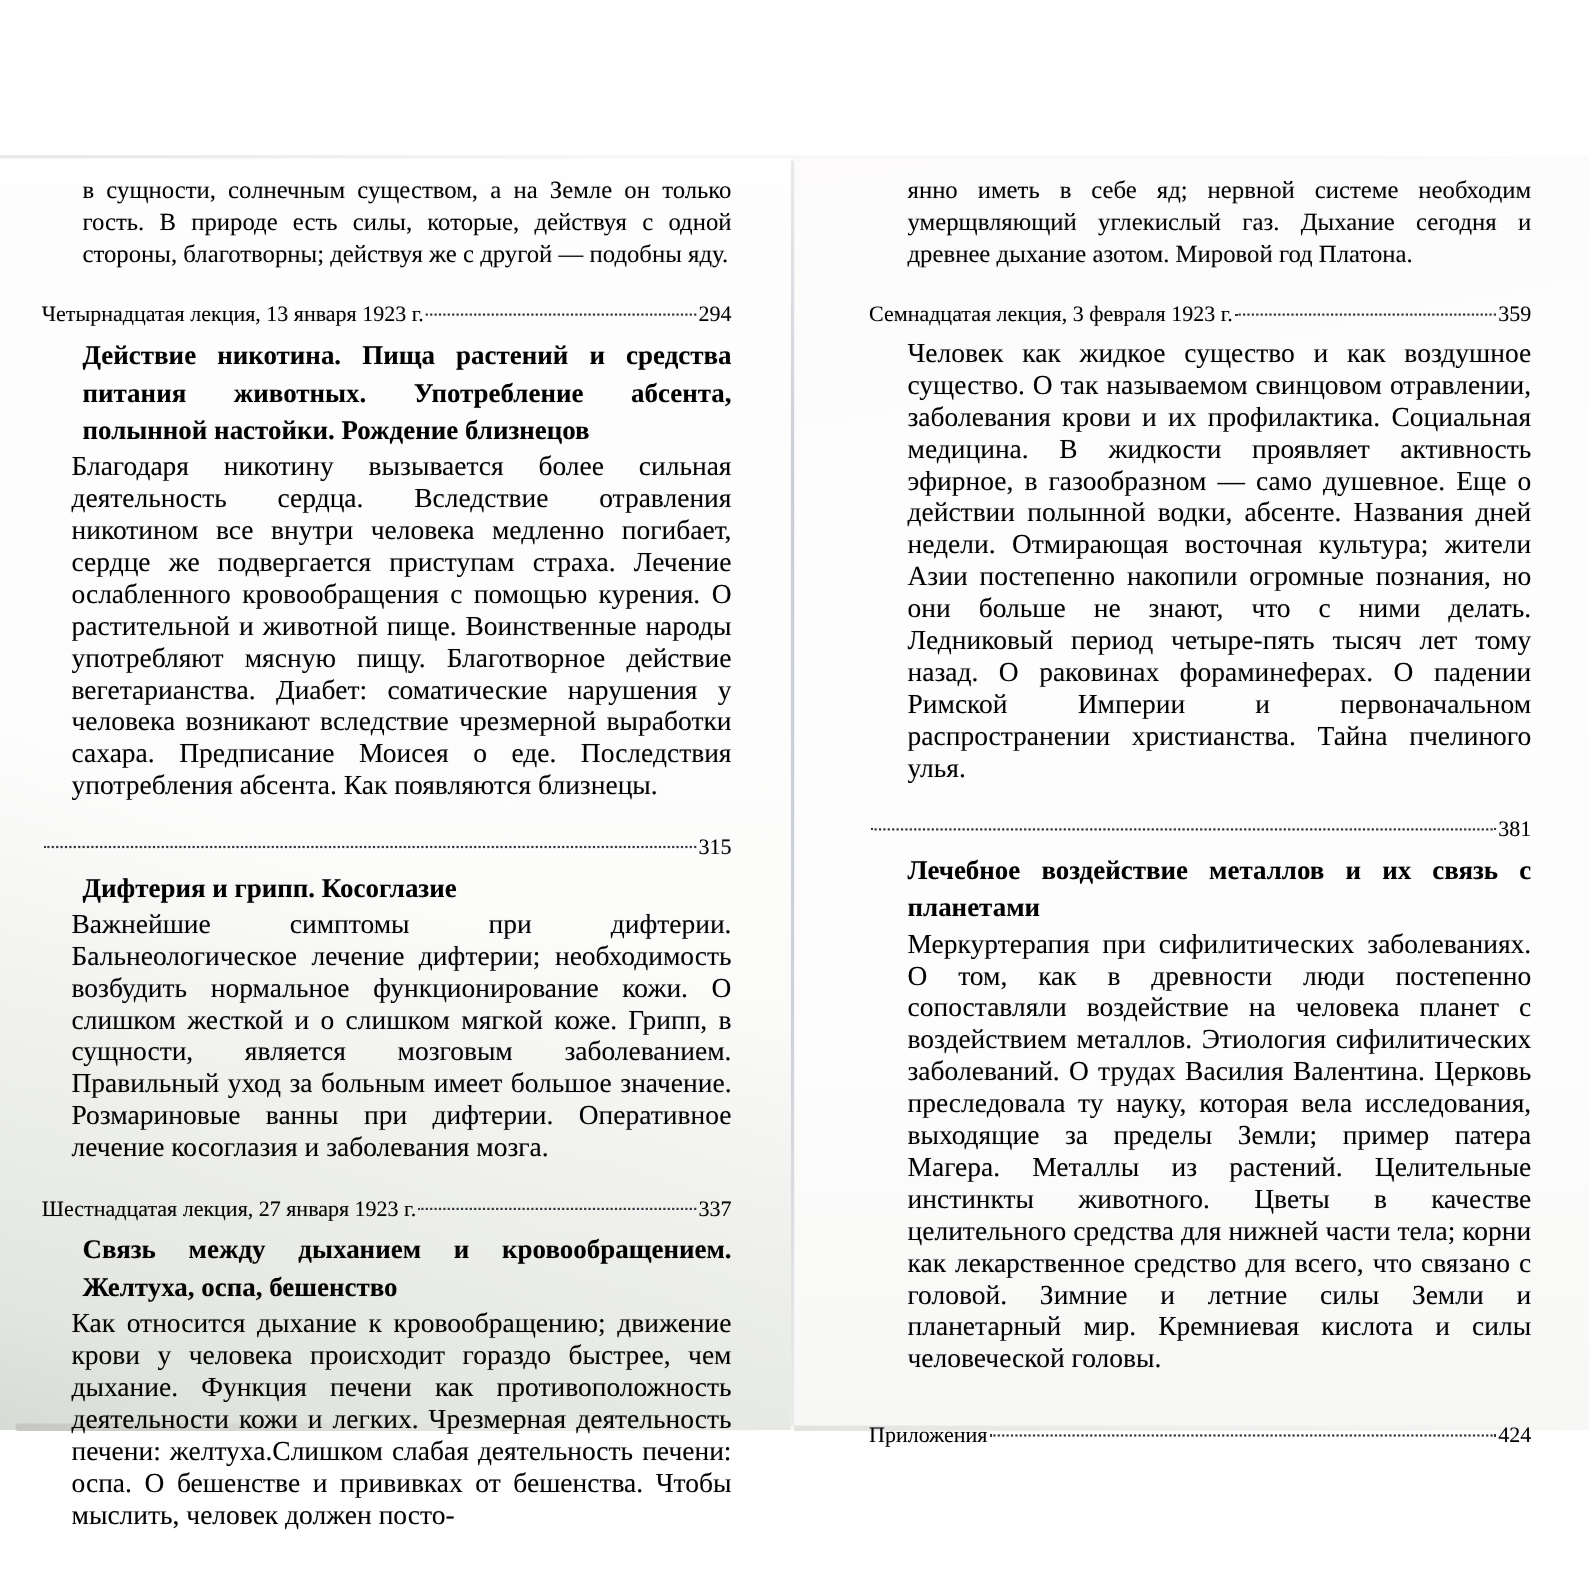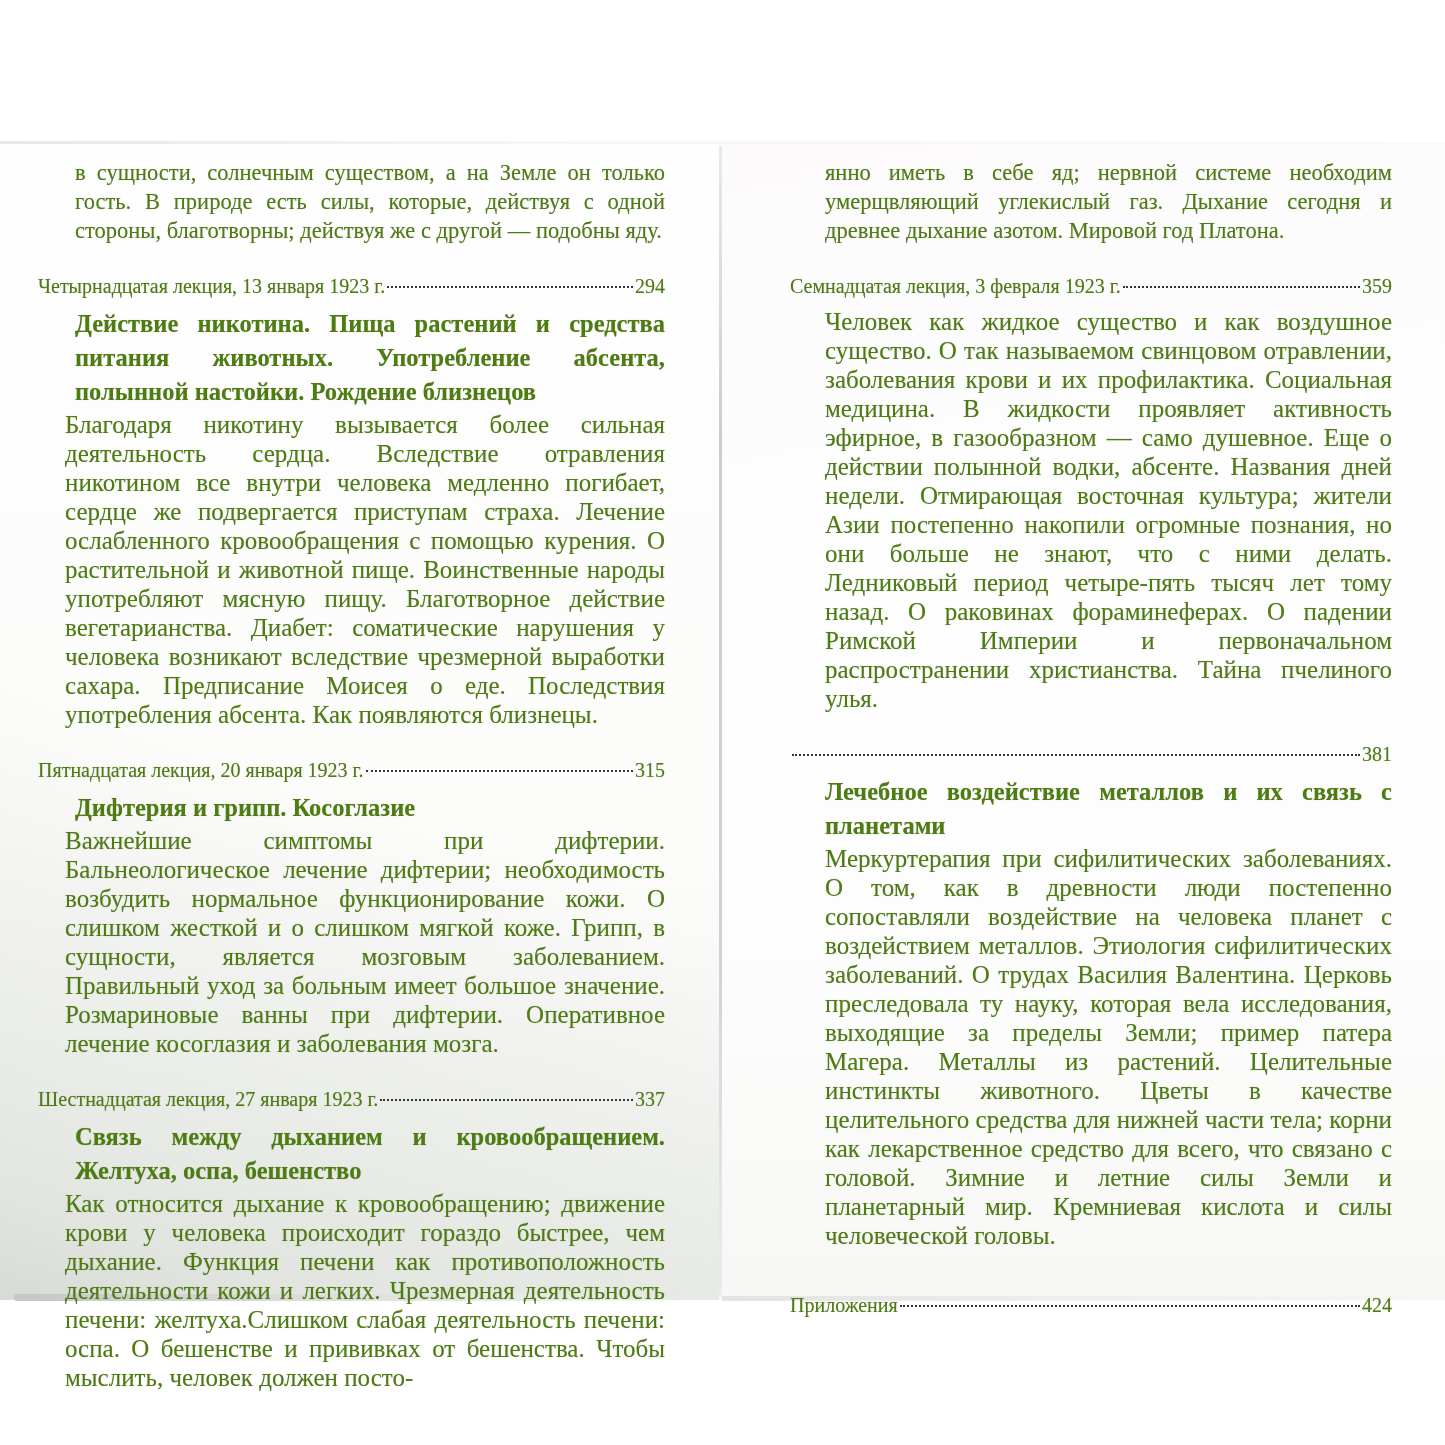--- a/index.html
+++ b/index.html
@@ -7,21 +7,21 @@
     padding: 0;
     background: #ffffff;
   }
   .photo {
     position: relative;
     width: 1445px;
     height: 1445px;
     background: #ffffff;
     overflow: hidden;
     font-family: "Liberation Serif", "DejaVu Serif", serif;
-    color: #4d7c0f;
+    color: #000000;
   }
   
   .page-bg {
     position: absolute;
     top: 143px;
     height: 1157px;
   }
   .page-bg.left {
     left: 0;
     width: 719px;
@@ -131,21 +131,20 @@
         <span class="toc-head">Четырнадцатая лекция, 13 января 1923 г.</span>
         <span class="dots"></span>
         <span class="pagenum">294</span>
       </div>
       <p class="subtitle">Действие никотина. Пища растений и средства питания животных. Употребление абсента, полынной настойки. Рождение близнецов</p>
       <p class="summary">Благодаря никотину вызывается более сильная деятельность сердца. Вследствие отравления никотином все внутри человека медленно погибает, сердце же подвергается приступам страха. Лечение ослабленного кровообращения с помощью курения. О растительной и животной пище. Воинственные народы употребляют мясную пищу. Благотворное действие вегетарианства. Диабет: соматические нарушения у человека возникают вследствие чрезмерной выработки сахара. Предписание Моисея о еде. Последствия употребления абсента. Как появляются близнецы.</p>
     </div>
 
     <div class="entry">
       <div class="toc-line">
-        <span class="toc-head">Пятнадцатая лекция, 20 января 1923 г.</span>
         <span class="dots"></span>
         <span class="pagenum">315</span>
       </div>
       <p class="subtitle">Дифтерия и грипп. Косоглазие</p>
       <p class="summary">Важнейшие симптомы при дифтерии. Бальнеологическое лечение дифтерии; необходимость возбудить нормальное функционирование кожи. О слишком жесткой и о слишком мягкой коже. Грипп, в сущности, является мозговым заболеванием. Правильный уход за больным имеет большое значение. Розмариновые ванны при дифтерии. Оперативное лечение косоглазия и заболевания мозга.</p>
     </div>
 
     <div class="entry">
       <div class="toc-line">
         <span class="toc-head">Шестнадцатая лекция, 27 января 1923 г.</span>

